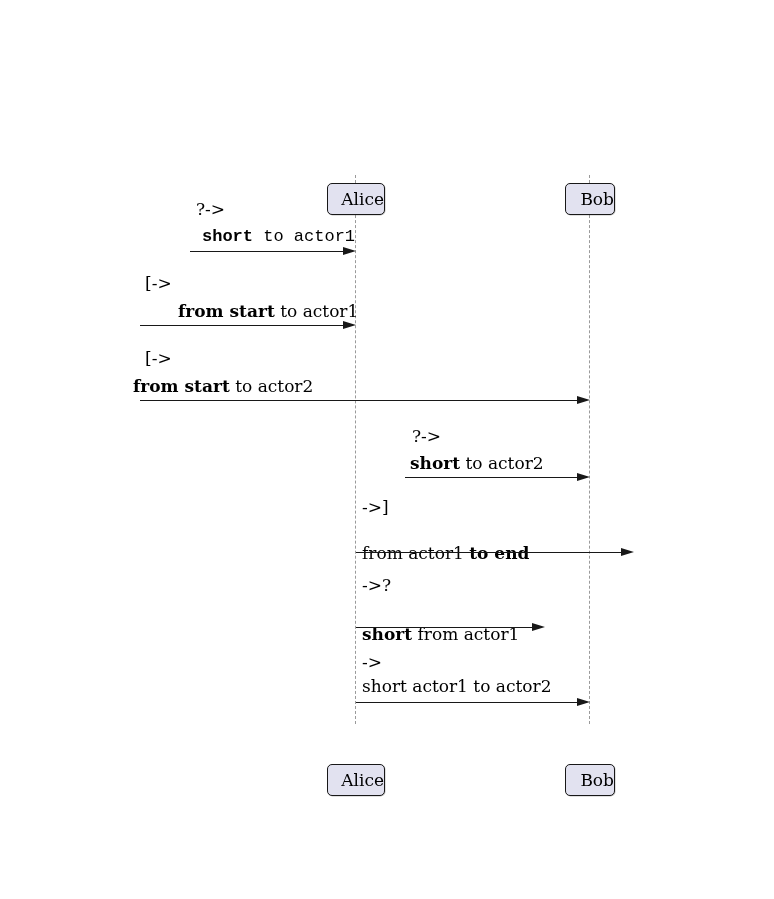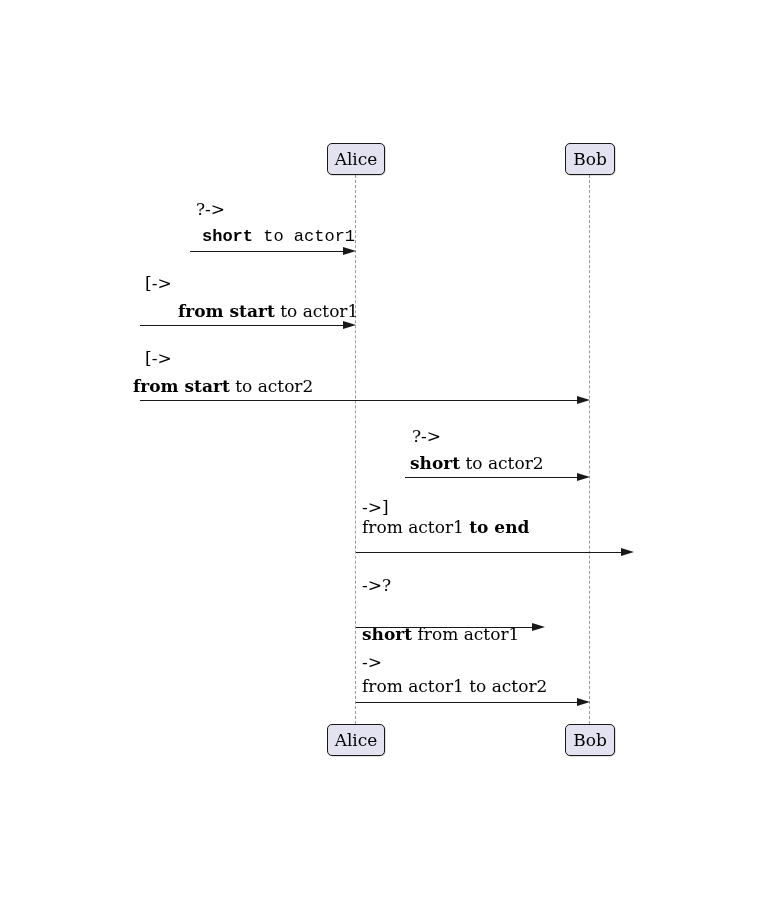--- a/index.html
+++ b/index.html
@@ -18,24 +18,25 @@
     border-left: 1px dashed #9a9a9a;
   }
   .actor-box {
     position: absolute;
     height: 32px;
     background: #e2e2f0;
     border: 1.5px solid #181818;
     border-radius: 5px;
     display: flex;
     align-items: center;
-    justify-content: center;
+    justify-content: flex-end;
     font-size: 17px;
     color: #000000;
     box-shadow: 0.5px 0.5px 0.5px rgba(0,0,0,0.25);
+    margin-top: 40px;
   }
   .msg-text {
     position: absolute;
     font-size: 17px;
     line-height: 20px;
     white-space: pre;
     color: #000000;
   }
   .msg-text .b { font-weight: bold; }
   .arrow-line {
@@ -97,32 +98,32 @@
 
   <div>
     <div class="msg-text" style="left:412px; top:426px;">?-&gt;</div>
     <div class="msg-text" style="left:410px; top:453px;text-align:center;"><span class="b">short</span><span> to actor2</span></div>
     <div class="arrow-line" style="left:405px; top:477px; width:177px;"></div>
     <div class="arrow-head" style="left:577px; top:473px;"></div>
   </div>
 
   <div>
     <div class="msg-text" style="left:362px; top:497px;">-&gt;]</div>
-    <div class="msg-text" style="left:362px; top:517px;"><span>from actor1 </span><span class="b">to end</span></div>
+    <div class="msg-text" style="left:362px; top:543px;"><span>from actor1 </span><span class="b">to end</span></div>
     <div class="arrow-line" style="left:356px; top:552px; width:270px;"></div>
     <div class="arrow-head" style="left:621px; top:548px;"></div>
   </div>
 
   <div>
     <div class="msg-text" style="left:362px; top:575px;">-&gt;?</div>
     <div class="msg-text" style="left:362px; top:624px;text-align:right;"><span class="b">short</span><span> from actor1</span></div>
     <div class="arrow-line" style="left:356px; top:627px; width:181px;"></div>
     <div class="arrow-head" style="left:532px; top:623px;"></div>
   </div>
 
   <div>
     <div class="msg-text" style="left:362px; top:652px;">-&gt;</div>
-    <div class="msg-text" style="left:362px; top:676px;"><span>from actor1 to actor2</span></div>
+    <div class="msg-text" style="left:362px; top:676px;"><span>short actor1 to actor2</span></div>
     <div class="arrow-line" style="left:356px; top:702px; width:226px;"></div>
     <div class="arrow-head" style="left:577px; top:698px;"></div>
   </div>
 
 </div>
 
 </body></html>

